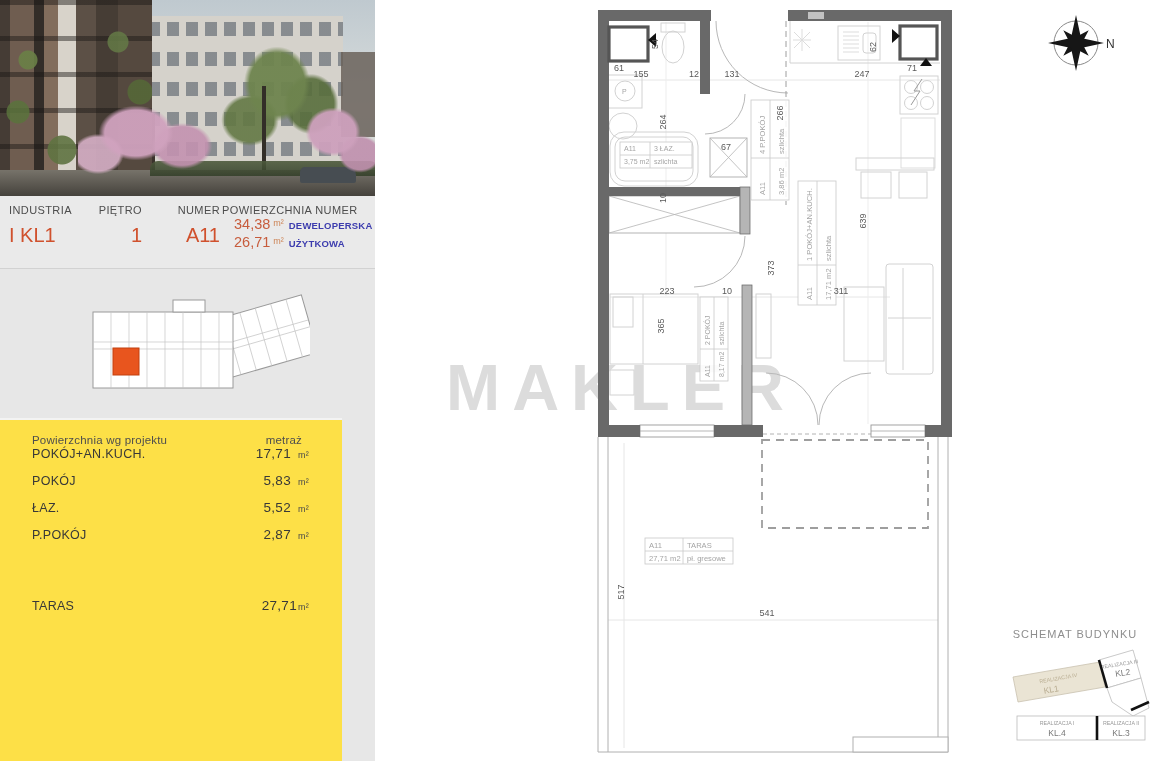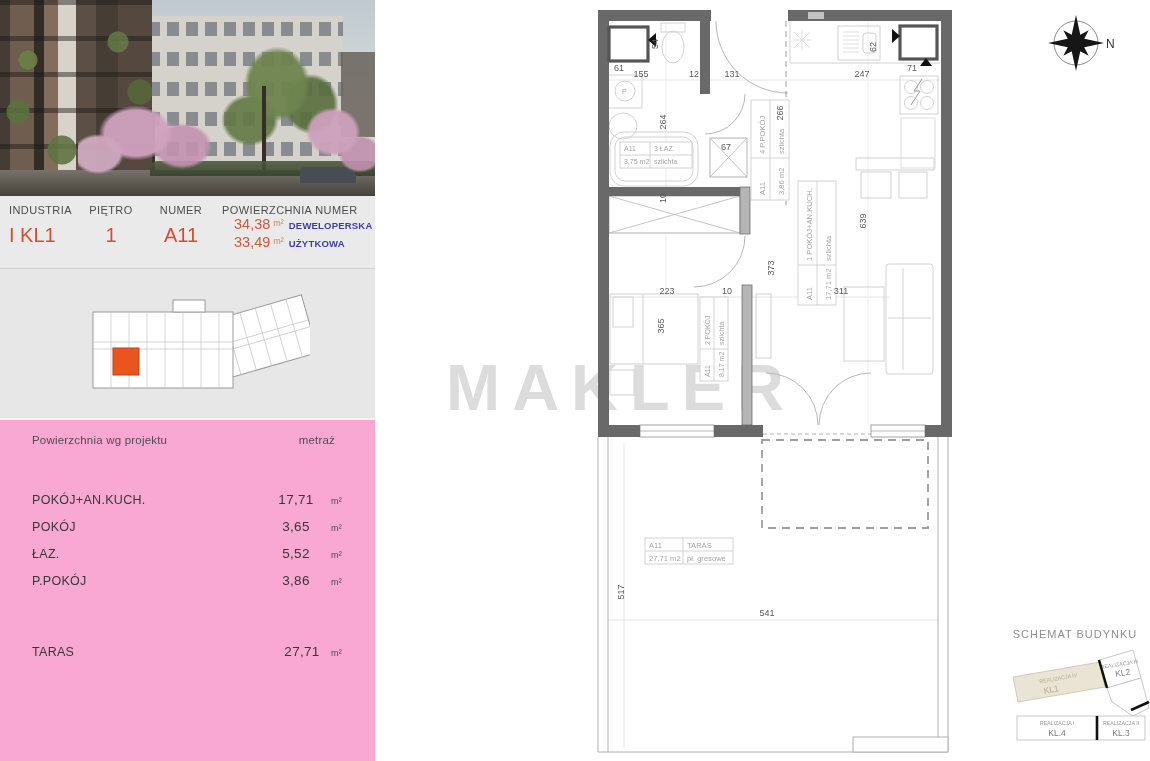--- a/index.html
+++ b/index.html
@@ -40,42 +40,42 @@
   .ph-trunk1{left:152px;bottom:24px;width:3px;height:58px;background:#3a332c;}
   .ph-trunk2{left:262px;bottom:24px;width:4px;height:86px;background:#332e28;}
   .ph-ground{left:0;bottom:0;width:375px;height:26px;background:linear-gradient(180deg,#77736a,#45423c);}
   .ph-hedge{left:150px;bottom:20px;width:228px;height:15px;background:linear-gradient(180deg,#4d5a3c,#35402a);border-radius:8px 8px 0 0;opacity:.9;}
   .ph-car{left:300px;bottom:13px;width:56px;height:16px;background:#474d52;border-radius:5px 8px 2px 2px;}
 
   .strip{position:absolute;left:0;top:196px;width:375px;height:72px;background:#eaeaea;
          border-bottom:1px solid #d2d2d2;display:grid;grid-template-columns:80px 62px 78px 1fr;}
   .hlabel{font-size:11px;color:#4d4d4d;letter-spacing:.4px;padding-top:8px;}
   .hval{font-size:20px;color:#d0512d;padding-top:8px;}
-  .c1{padding-left:9px;} .c2,.c3{text-align:center;}
+  .c1{padding-left:9px;} .c2,.c3{text-align:right;}
   .c1 .hval{padding-right:14px;}
   .c4 .hlabel{padding-left:2px;}
   .arearow{padding-left:14px;line-height:15px;white-space:nowrap;}
   .arearow:first-of-type{margin-top:3px;}
   .anum{font-size:14.5px;color:#c75c3c;margin-top:24px;}
   .aunit{font-size:9px;color:#cd8456;position:relative;top:-3px;margin-left:3px;}
   .akind{font-size:9.5px;color:#3c3cae;font-weight:bold;margin-left:5px;letter-spacing:.2px;text-align:right;}
 
   .mini-plan{position:absolute;left:85px;top:278px;}
 
-  .atable{position:absolute;left:0;top:418px;width:375px;height:343px;background:#f9a8d4;
+  .atable{position:absolute;left:0;top:418px;width:342px;height:343px;background:#fde047;
           border-top:2px solid #f3f3f3;box-sizing:border-box;padding:14px 18px 0 32px;}
   .thead{display:flex;font-size:11.5px;color:#4e4e4e;letter-spacing:.2px;}
   .thead .tname{flex:1;}
   .thead .tval{width:84px;text-align:right;padding-right:22px;}
   .trow{display:flex;align-items:baseline;height:27px;font-size:12.5px;color:#383838;letter-spacing:.3px;}
   .trow .tname{flex:1;}
-  .trow .tvalue{width:56px;text-align:center;font-size:13.5px;}
+  .trow .tvalue{width:56px;text-align:right;font-size:13.5px;}
   .trow .tunit{width:26px;font-size:9px;color:#4a4a4a;padding-left:7px;}
   .trow .tunit.tight{padding-left:1px;}
-  .rows-block{margin-top:46px;}
+  .rows-block{}
   .taras-block{margin-top:44px;}
 
   
   .watermark{position:absolute;left:446px;top:350px;font-size:65px;font-weight:bold;
              color:#dcdcdc;letter-spacing:12px;z-index:1;}
 
   
   svg.plan{position:absolute;left:595px;top:0;width:560px;height:761px;z-index:2;}
   .dim{font-size:9px;fill:#5a5a5a;text-anchor:middle;font-family:"Liberation Sans",sans-serif;}
   .lb{font-size:7px;fill:#a5a5a5;font-family:"Liberation Sans",sans-serif;}
@@ -127,21 +127,21 @@
     <div class="hcol c3">
       <div class="hlabel">NUMER</div>
       <div class="hval">A11</div>
     </div>
     <div class="hcol c4">
       <div class="hlabel">POWIERZCHNIA NUMER</div>
       <div class="arearow">
         <span class="anum">34,38</span><span class="aunit">m²</span><span class="akind">DEWELOPERSKA</span>
       </div>
       <div class="arearow">
-        <span class="anum">33,49</span><span class="aunit">m²</span><span class="akind">UŻYTKOWA</span>
+        <span class="anum">26,71</span><span class="aunit">m²</span><span class="akind">UŻYTKOWA</span>
       </div>
     </div>
   </div>
 
   <svg class="mini-plan" width="225" height="135" viewBox="0 0 225 135">
     <g transform="rotate(-16 140 70)">
       <rect x="132" y="40" width="96" height="60" fill="#fff" stroke="#9a9a9a" stroke-width="1"></rect>
       <g stroke="#c4c4c4" stroke-width=".7">
         <line x1="148" y1="40" x2="148" y2="100"></line>
           <line x1="164" y1="40" x2="164" y2="100"></line>
@@ -174,31 +174,31 @@
       <span class="tval">metraż</span>
     </div>
     <div class="rows-block">
       <div class="trow">
         <span class="tname">POKÓJ+AN.KUCH.</span>
         <span class="tvalue">17,71</span>
         <span class="tunit">m²</span>
       </div>
       <div class="trow">
         <span class="tname">POKÓJ</span>
-        <span class="tvalue">3,65</span>
+        <span class="tvalue">5,83</span>
         <span class="tunit">m²</span>
       </div>
       <div class="trow">
         <span class="tname">ŁAZ.</span>
         <span class="tvalue">5,52</span>
         <span class="tunit">m²</span>
       </div>
       <div class="trow">
         <span class="tname">P.POKÓJ</span>
-        <span class="tvalue">3,86</span>
+        <span class="tvalue">2,87</span>
         <span class="tunit">m²</span>
       </div>
     </div>
     <div class="taras-block">
       <div class="trow">
         <span class="tname">TARAS</span>
         <span class="tvalue">27,71</span>
         <span class="tunit tight">m²</span>
       </div>
     </div>

